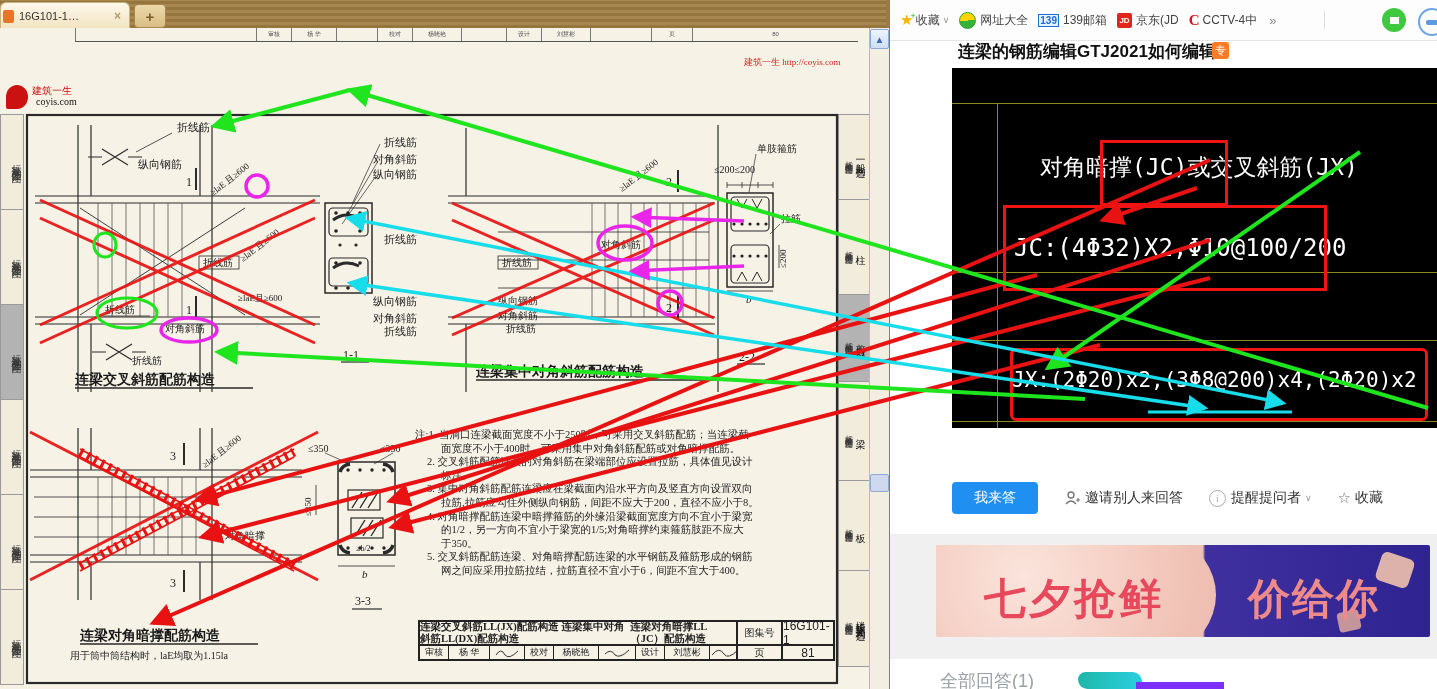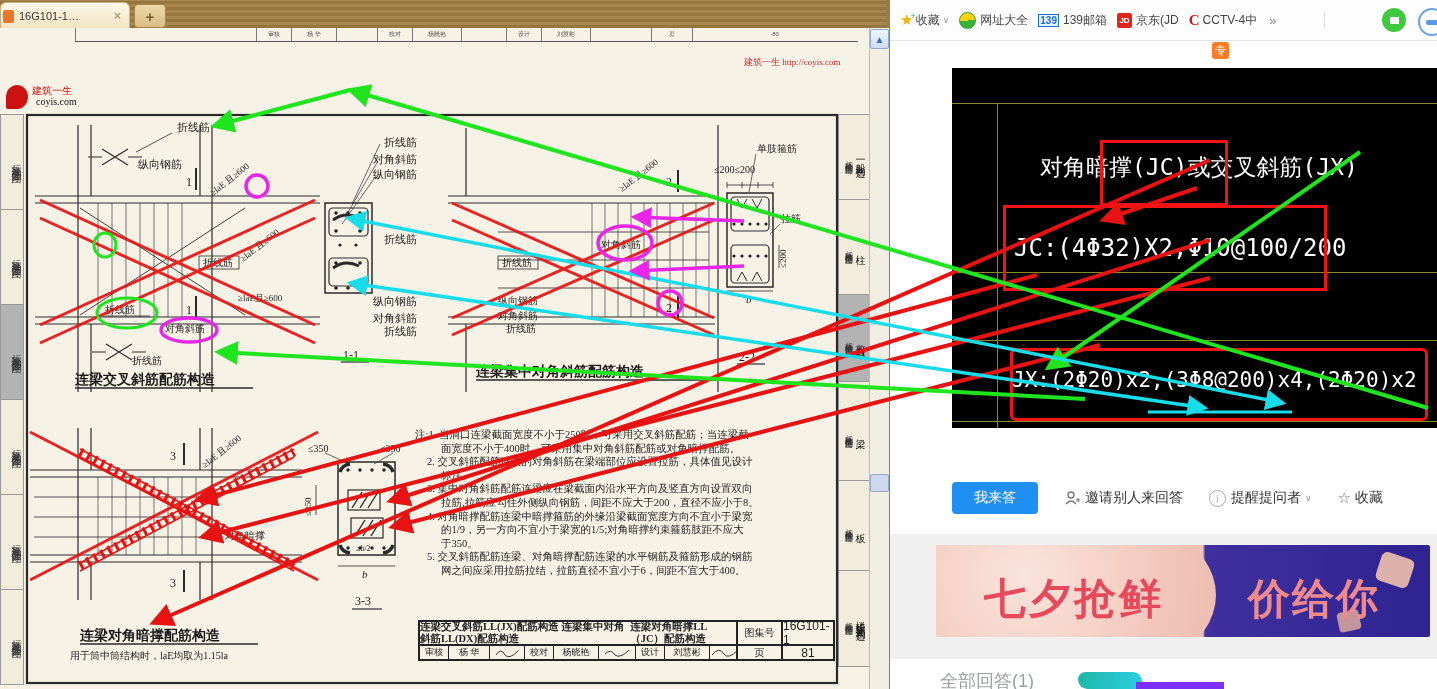--- a/index.html
+++ b/index.html
@@ -182,21 +182,21 @@
   <div class="abs scroll-thumb"></div>
 
   <div class="abs notes">
     <div>注:1. 当洞口连梁截面宽度不小于250时，可采用交叉斜筋配筋；当连梁截</div>
     <div class="cont">面宽度不小于400时，可采用集中对角斜筋配筋或对角暗撑配筋。</div>
     <div class="n">2. 交叉斜筋配筋连梁的对角斜筋在梁端部位应设置拉筋，具体值见设计</div>
     <div class="cont">标注。</div>
     <div class="n">3. 集中对角斜筋配筋连梁应在梁截面内沿水平方向及竖直方向设置双向</div>
     <div class="cont">拉筋,拉筋应勾住外侧纵向钢筋，间距不应大于200，直径不应小于8。</div>
     <div class="n">4. 对角暗撑配筋连梁中暗撑箍筋的外缘沿梁截面宽度方向不宜小于梁宽</div>
-    <div class="cont">的1/9，另一方向不宜小于梁宽的1/5;对角暗撑约束箍筋肢距不应大</div>
+    <div class="cont">的1/2，另一方向不宜小于梁宽的1/5;对角暗撑约束箍筋肢距不应大</div>
     <div class="cont">于350。</div>
     <div class="n">5. 交叉斜筋配筋连梁、对角暗撑配筋连梁的水平钢筋及箍筋形成的钢筋</div>
     <div class="cont">网之间应采用拉筋拉结，拉筋直径不宜小于6，间距不宜大于400。</div>
   </div>
 
   <div class="abs tblock">
     <div class="tb-title">
       <span>连梁交叉斜筋LL(JX)配筋构造  连梁集中对角斜筋LL(DX)配筋构造</span>
       <span>连梁对角暗撑LL（JC）配筋构造</span>
     </div>
@@ -479,20 +479,21 @@
     <span class="bm-more">»</span>
     <span class="bm-div"></span>
   </div>
   <div class="abs ico-reader">
       <i></i>
     </div>
   <div class="abs ico-blue">
       <i></i>
     </div>
 
+  <div class="abs q-title">连梁的钢筋编辑GTJ2021如何编辑</div>
   <div class="abs q-badge">专</div>
 
   <div class="abs cadimg">
     <div class="cad-h" style="top:35px"></div>
     <div class="cad-h" style="top:204px"></div>
     <div class="cad-h" style="top:272px"></div>
     <div class="cad-h" style="top:353px"></div>
     <div class="cad-v" style="left:45px"></div>
     <div class="cad-t" style="left:88px;top:84px;font-size:23px">对角暗撑(JC)或交叉斜筋(JX)</div>
     <div class="cad-t" style="left:62px;top:166px;font-size:24px">JC:(4Φ32)X2,Φ10@100/200</div>

